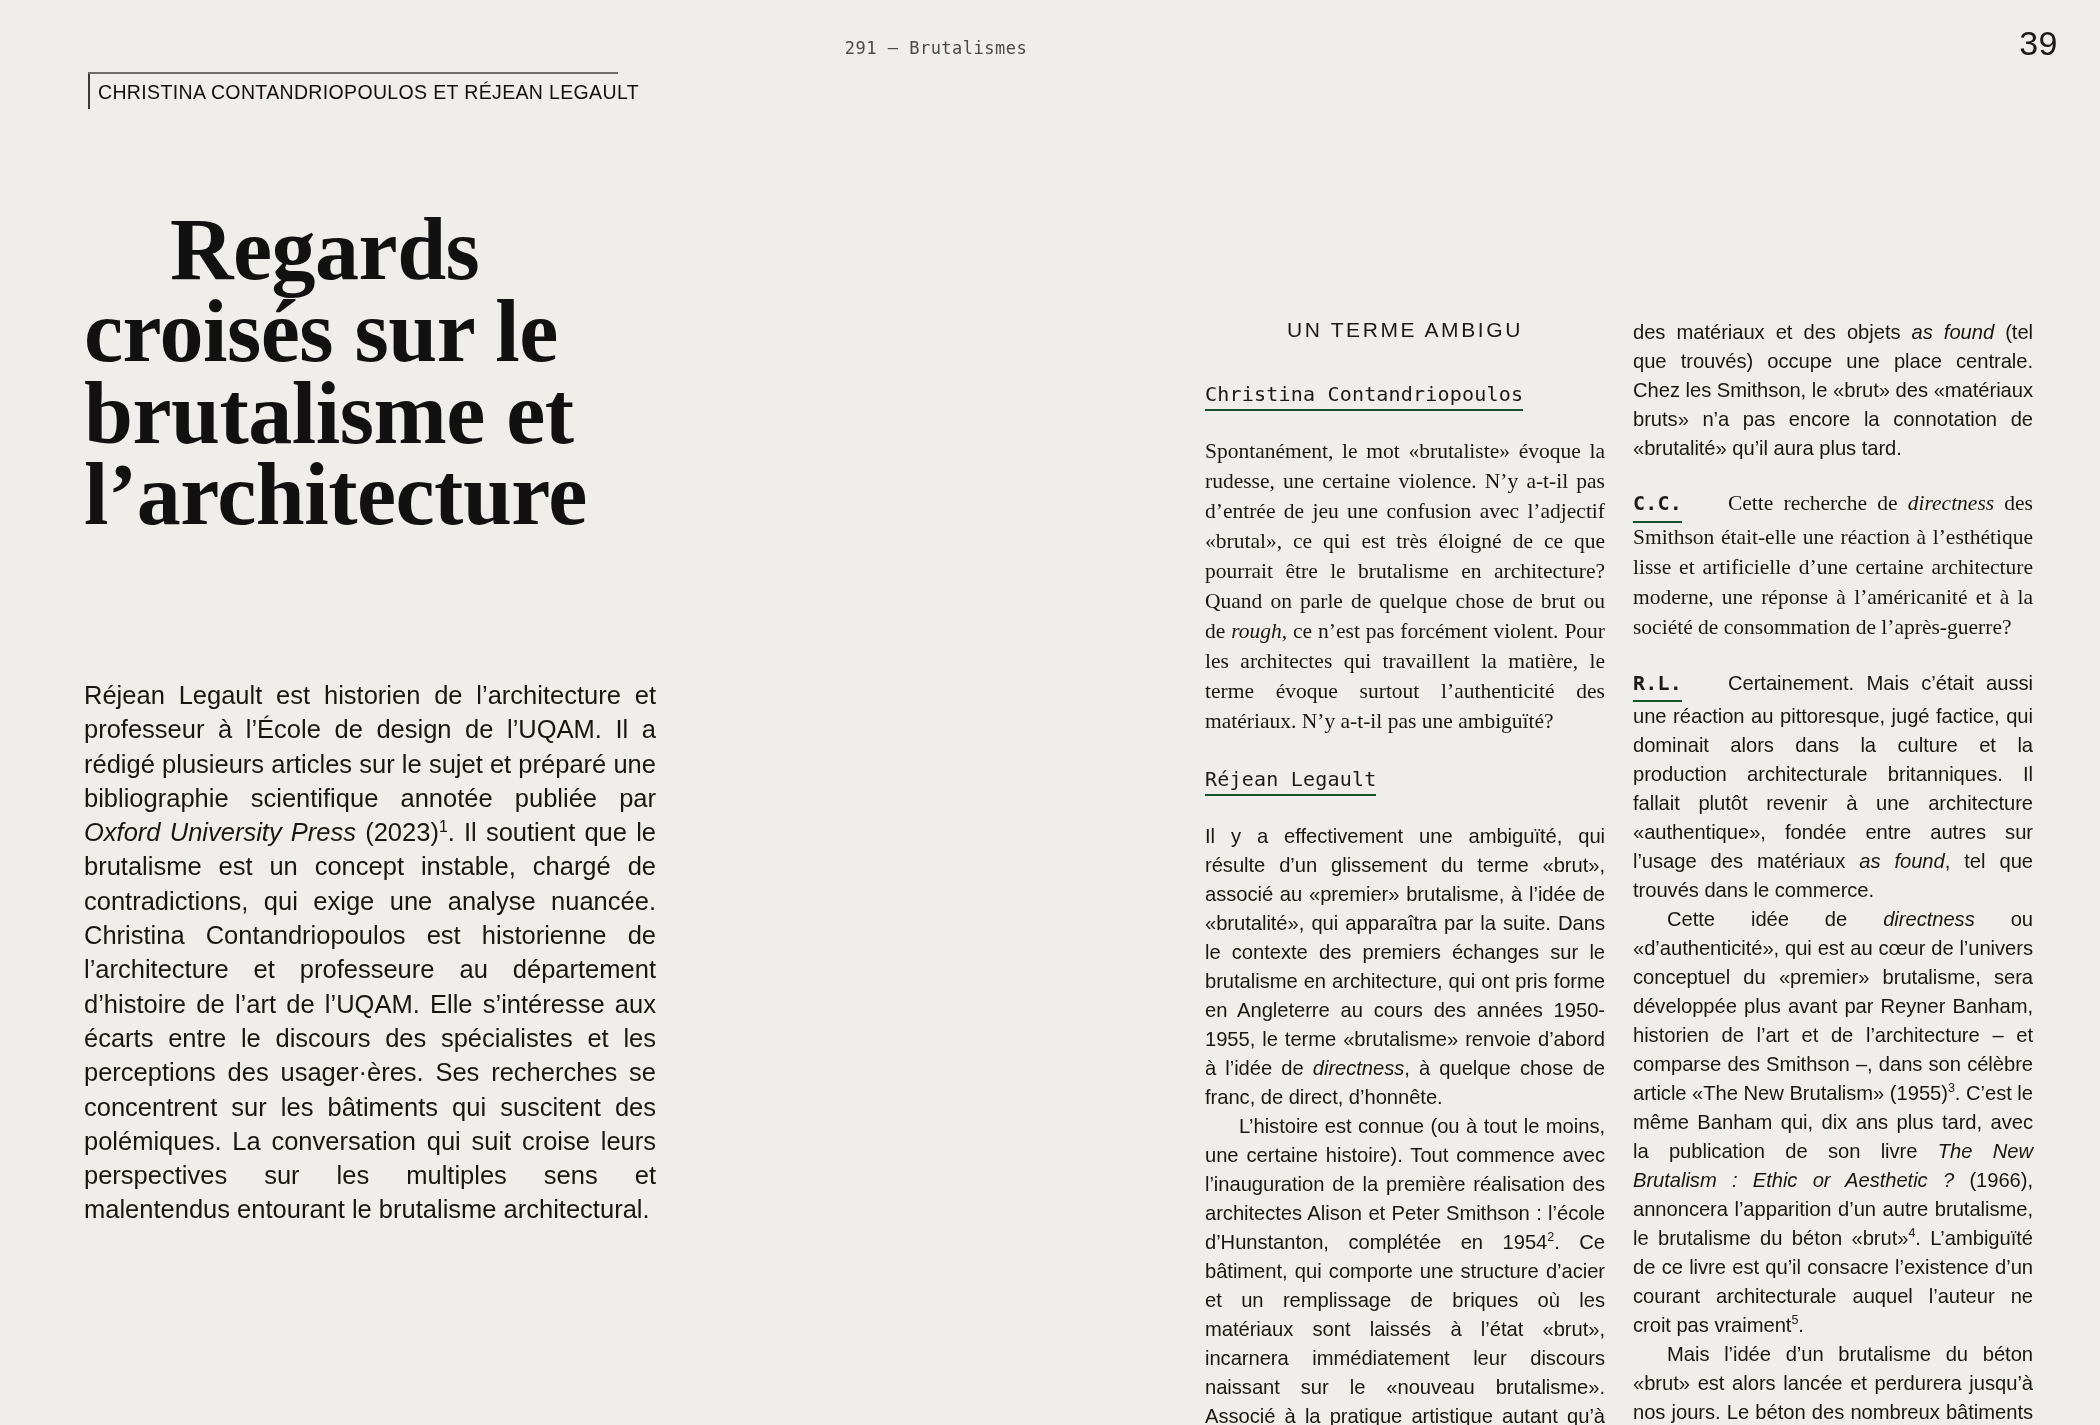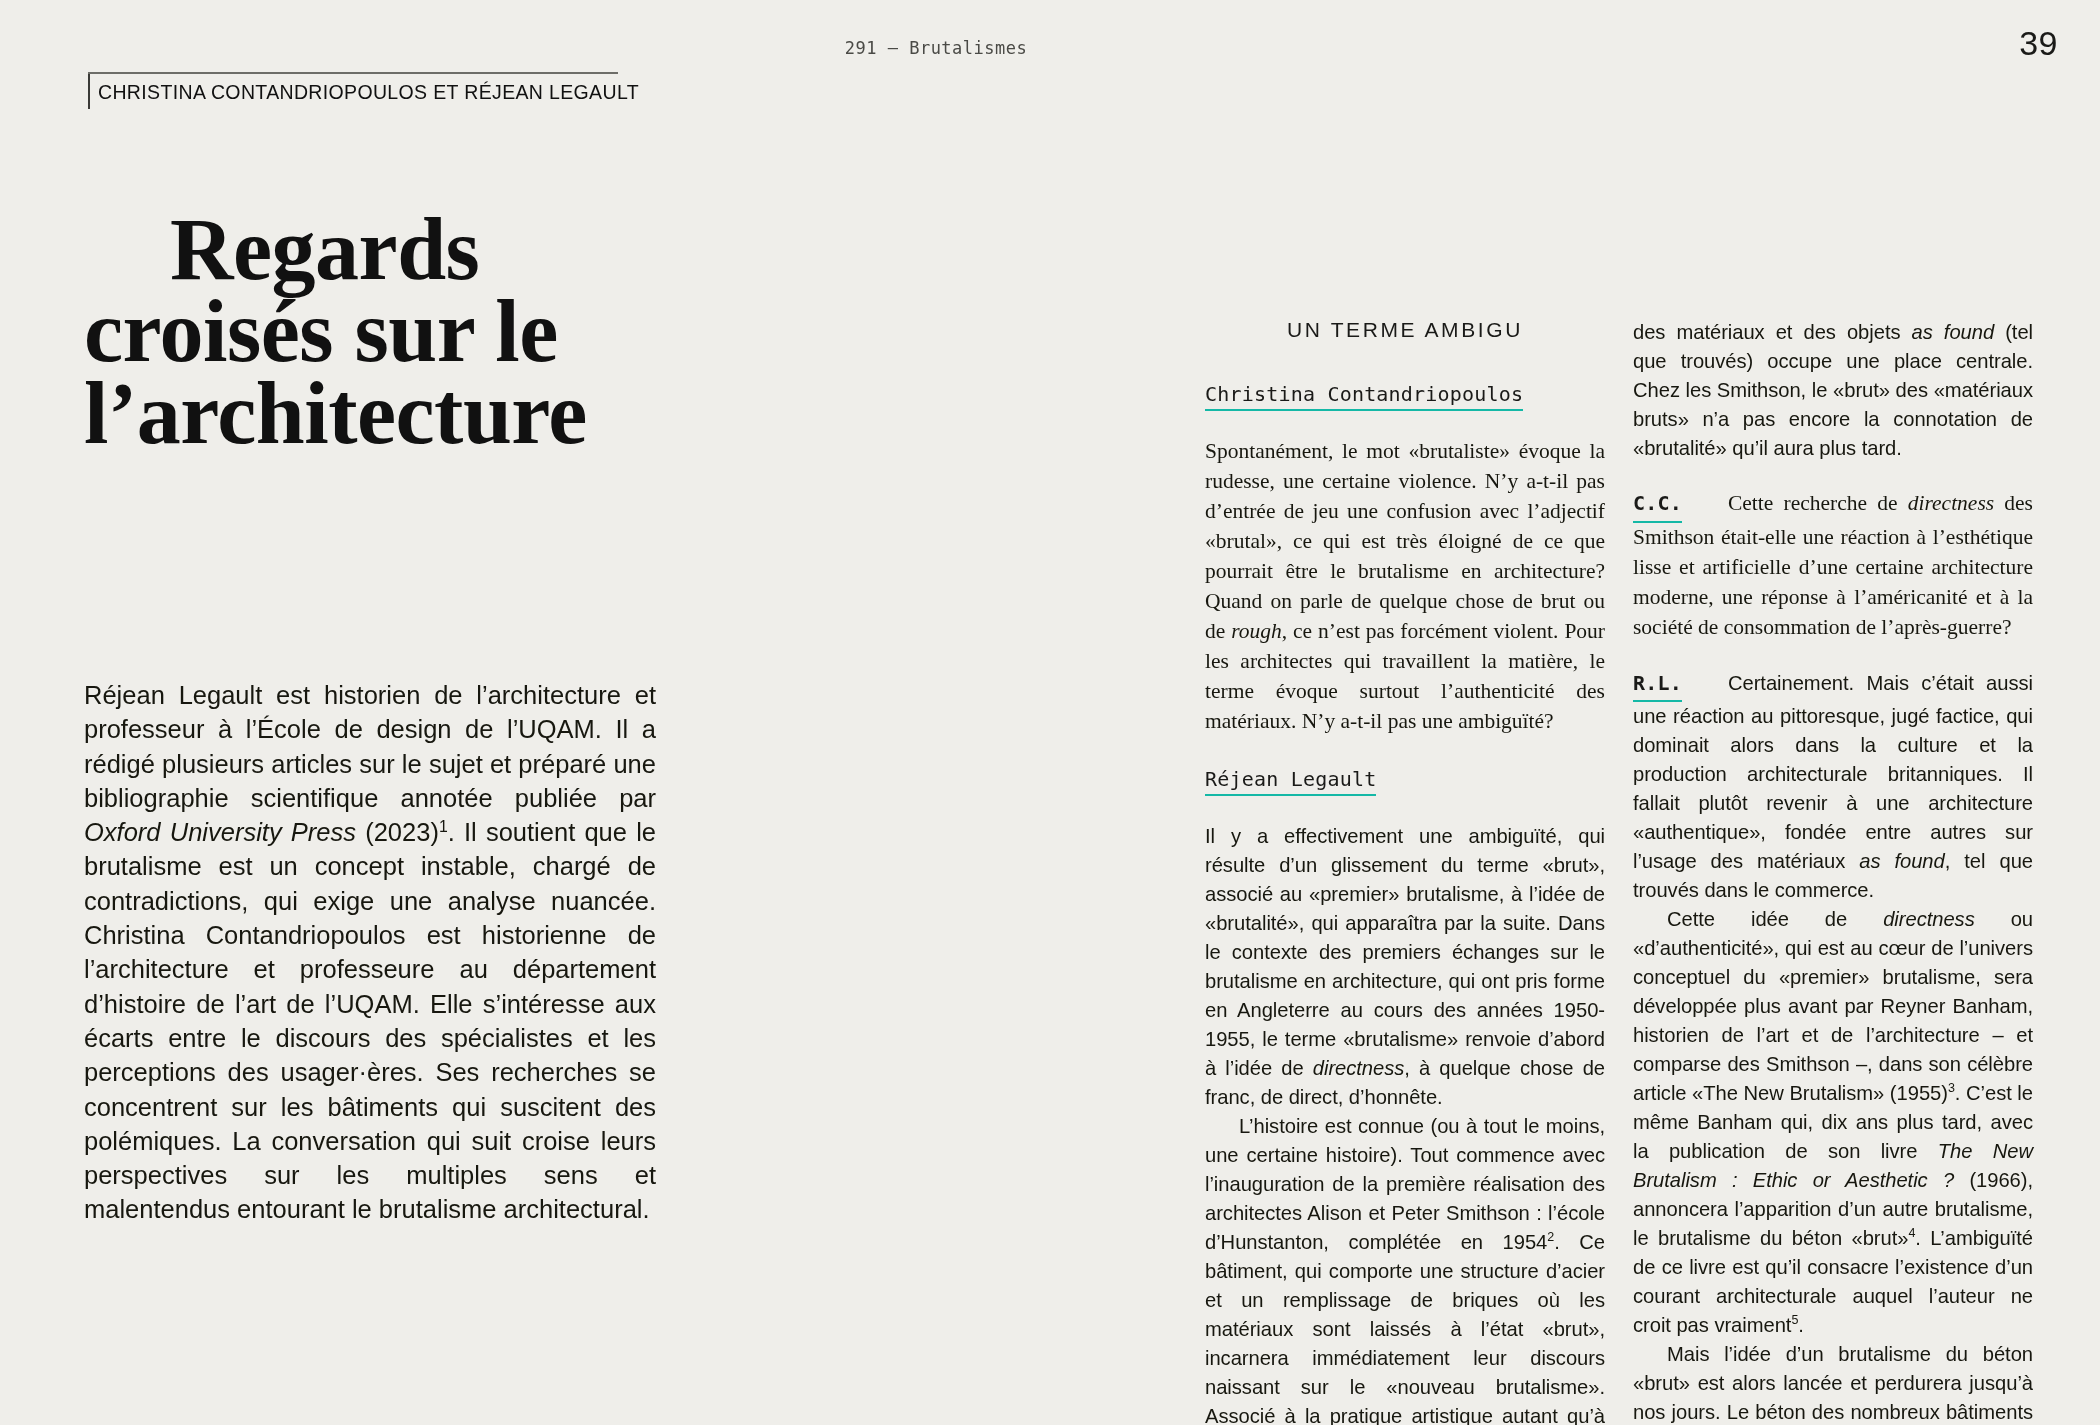--- a/index.html
+++ b/index.html
@@ -131,21 +131,21 @@
     text-align: center;
     color: #1a1a18;
     margin: 0 0 40px 0;
   }
 
   .speaker {
     font-family: "DejaVu Sans Mono", "Liberation Mono", monospace;
     font-size: 20px;
     letter-spacing: 0.2px;
     display: inline-block;
-    border-bottom: 2px solid #14b8a6;
+    border-bottom: 2px solid #14532d;
     padding-bottom: 3px;
     margin-bottom: 26px;
     color: #1a1a18;
   }
   .speaker.inline {
     margin-bottom: 0;
     margin-right: 16px;
     vertical-align: baseline;
     font-weight: bold;
   }
@@ -186,20 +186,21 @@
     <div class="byline-rule"></div>
     <div class="byline-inner">
       <div class="byline-tick"></div>
       <div class="byline-text">CHRISTINA CONTANDRIOPOULOS ET RÉJEAN LEGAULT</div>
     </div>
   </div>
 
   <h1 class="title">
     <span class="ln ln1">Regards</span>
     <span class="ln">croisés sur le</span>
+    <span class="ln">brutalisme et</span>
     <span class="ln">l’architecture</span>
   </h1>
 
   <div class="intro">
     <span>Réjean Legault est historien de l’architecture et professeur à l’École de design de l’UQAM. Il a rédigé plusieurs articles sur le sujet et préparé une bibliographie scientifique annotée publiée par </span><i>Oxford University Press</i><span> (2023)</span><sup>1</sup><span>. Il soutient que le brutalisme est un concept instable, chargé de contradictions, qui exige une analyse nuancée. Christina Contandriopoulos est historienne de l’architecture et professeure au département d’histoire de l’art de l’UQAM. Elle s’intéresse aux écarts entre le discours des spécialistes et les perceptions des usager·ères. Ses recherches se concentrent sur les bâtiments qui suscitent des polémiques. La conversation qui suit croise leurs perspectives sur les multiples sens et malentendus entourant le brutalisme architectural.</span>
   </div>
 
   <div class="col col-mid">
     <div class="section-title">UN TERME AMBIGU</div>
 

